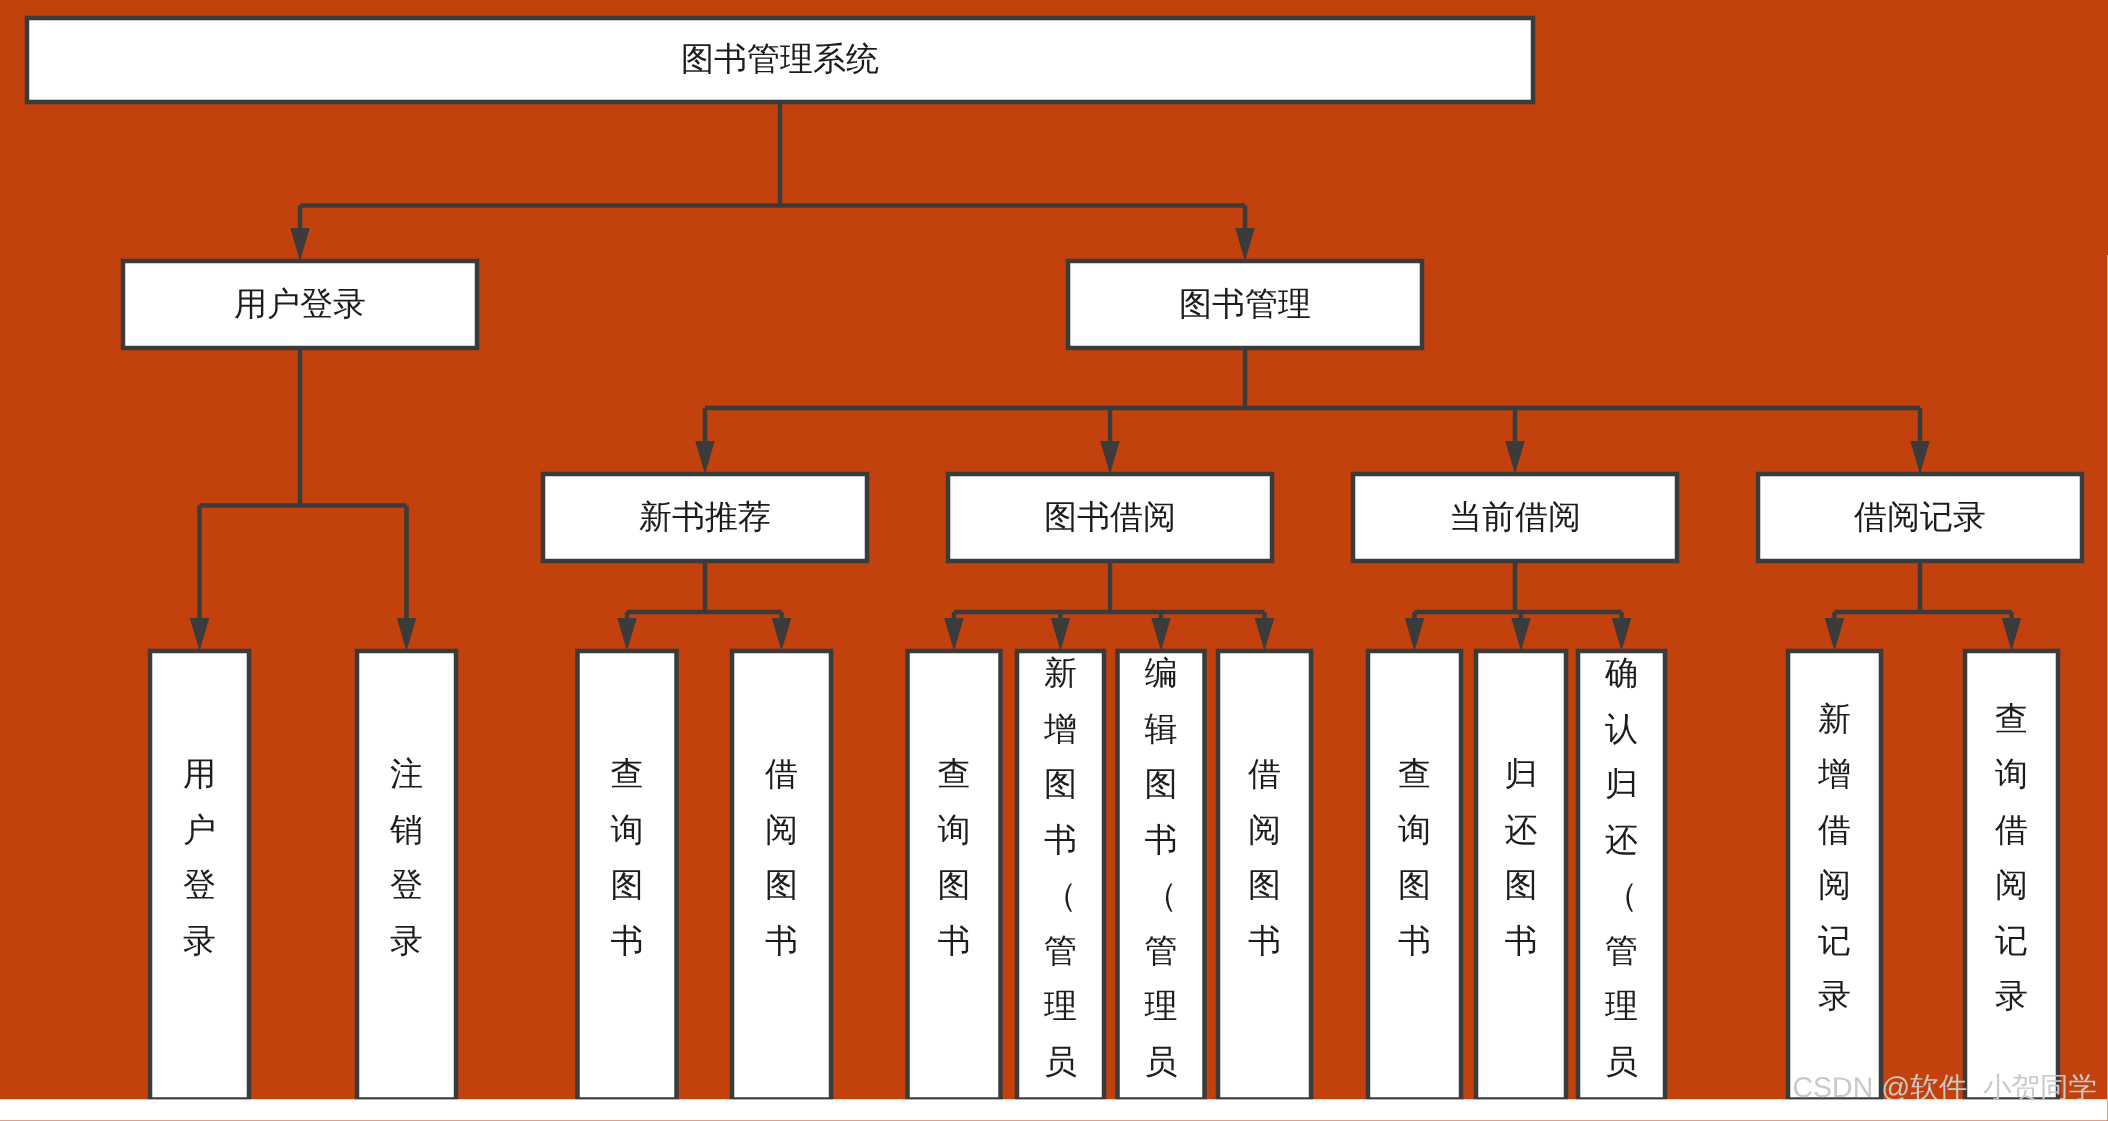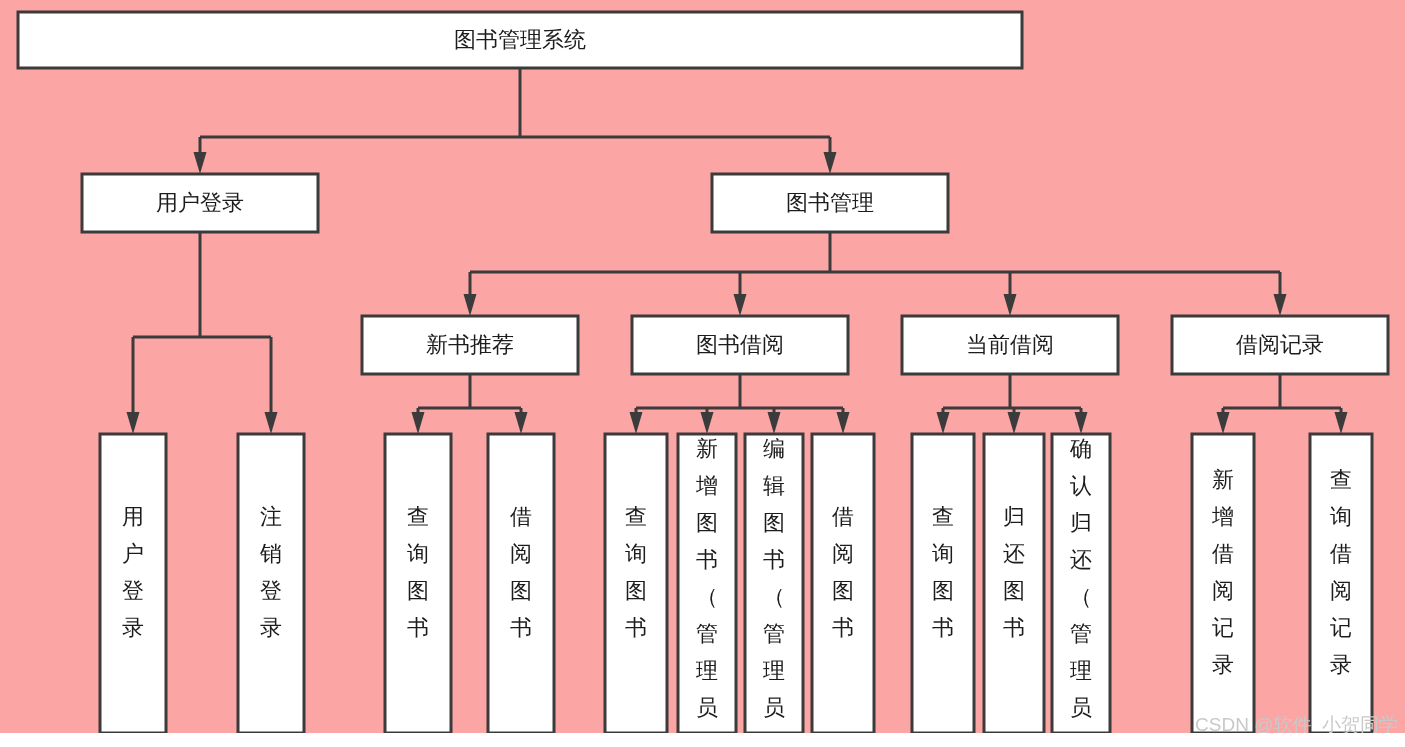--- a/index.html
+++ b/index.html
@@ -8,21 +8,21 @@
     padding: 0;
     background: #ffffff;
   }
   body {
     font-family: "Liberation Sans", "DejaVu Sans", sans-serif;
   }
   #diagram-root {
     position: relative;
     width: 1405px;
     height: 733px;
-    background: #fca5a5;
+    background: #c2410c;
     overflow: hidden;
   }
   svg.diagram-canvas {
     position: absolute;
     left: 0;
     top: 0;
     width: 1405px;
     height: 747px;
     display: block;
   }

